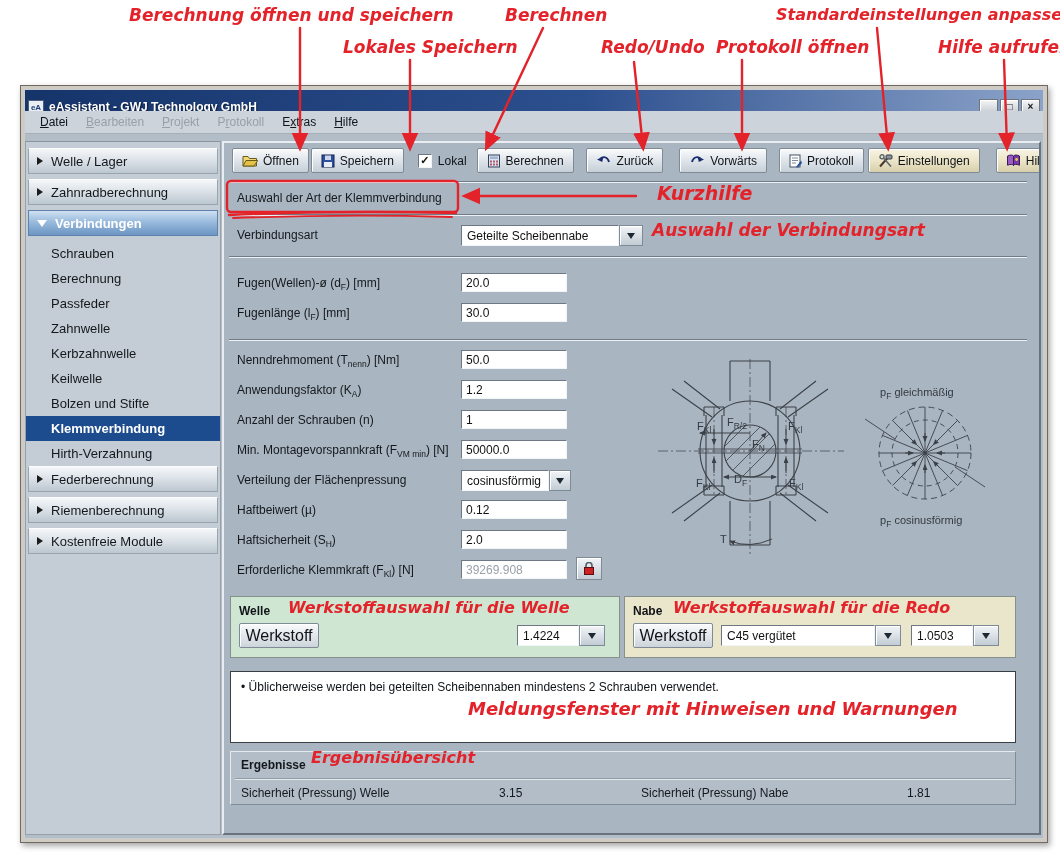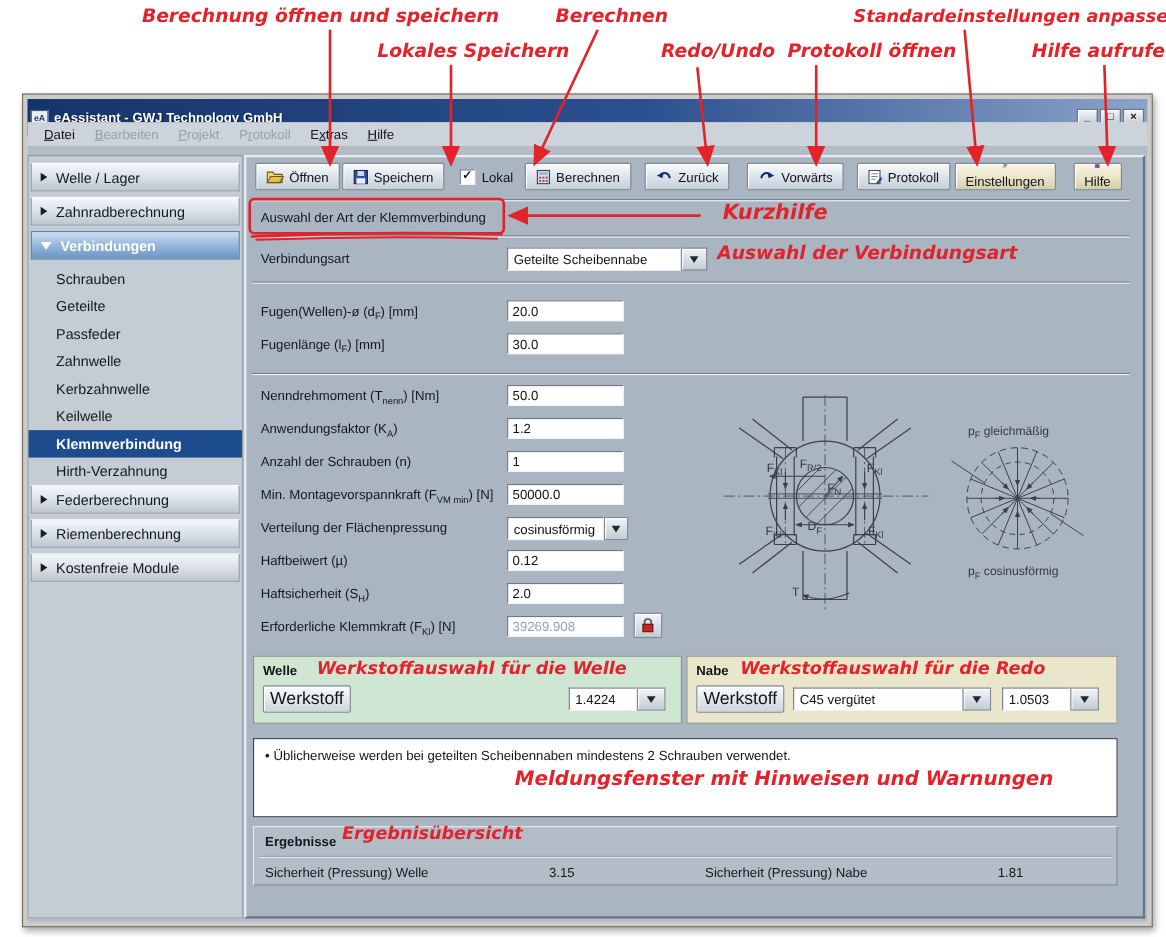--- a/index.html
+++ b/index.html
@@ -54,21 +54,21 @@
   .nav-item.selected{background:#1d4c8e;color:#fff;font-weight:bold;}
 
   
   .main{position:absolute;left:197px;top:7px;right:2px;bottom:3px;background:#a9b5c1;
         border:2px solid;border-color:#e9edf1 #67737f #67737f #e9edf1;overflow:hidden;}
   .toolbar{position:absolute;left:8px;top:5px;display:flex;align-items:center;}
   .tb-btn{display:inline-flex;align-items:center;gap:5px;height:25px;padding:0 9px;
           background:linear-gradient(180deg,#fafbfc 0%,#dee4ea 50%,#c6cfd7 100%);
           border:1px solid #7e8a96;border-radius:2px;box-shadow:inset 1px 1px 0 #fff;
           font-size:12px;color:#101418;white-space:nowrap;cursor:default;}
-  .tb-btn.beige{background:linear-gradient(180deg,#f8f4e3 0%,#ece5c8 50%,#d7cfaa 100%);flex-direction:column;}
+  .tb-btn.beige{background:linear-gradient(180deg,#f8f4e3 0%,#ece5c8 50%,#d7cfaa 100%);}
   .checkbox{width:14px;height:14px;background:#fff;border:1px solid;
             border-color:#6d7884 #f2f5f8 #f2f5f8 #6d7884;display:inline-flex;
             align-items:center;justify-content:center;font-size:11px;font-weight:bold;
             color:#111;line-height:1;}
   .lokal{display:inline-flex;align-items:center;gap:6px;font-size:12px;color:#101418;}
   .hsep{position:absolute;left:5px;right:12px;height:2px;
         border-top:1px solid #707c88;border-bottom:1px solid #edf1f5;}
   .form-header{position:absolute;left:13px;font-size:12px;color:#14181c;}
   .flabel{position:absolute;left:13px;font-size:12px;color:#14181c;white-space:nowrap;}
   .flabel sub, .dlab sub{font-size:8.5px;}
@@ -145,25 +145,26 @@
         </div>
         <div class="nav-header">
           <span class="tri-r"></span>
           <span>Zahnradberechnung</span>
         </div>
         <div class="nav-header expanded">
           <span class="tri-d"></span>
           <span>Verbindungen</span>
         </div>
         <div class="nav-item">Schrauben</div>
-        <div class="nav-item">Geteilte</div>
+        <div class="nav-item">Berechnung</div>
         <div class="nav-item">Passfeder</div>
         <div class="nav-item">Zahnwelle</div>
         <div class="nav-item">Kerbzahnwelle</div>
         <div class="nav-item">Keilwelle</div>
+        <div class="nav-item">Bolzen und Stifte</div>
         <div class="nav-item selected">Klemmverbindung</div>
         <div class="nav-item">Hirth-Verzahnung</div>
         <div class="nav-header">
           <span class="tri-r"></span>
           <span>Federberechnung</span>
         </div>
         <div class="nav-header">
           <span class="tri-r"></span>
           <span>Riemenberechnung</span>
         </div>

